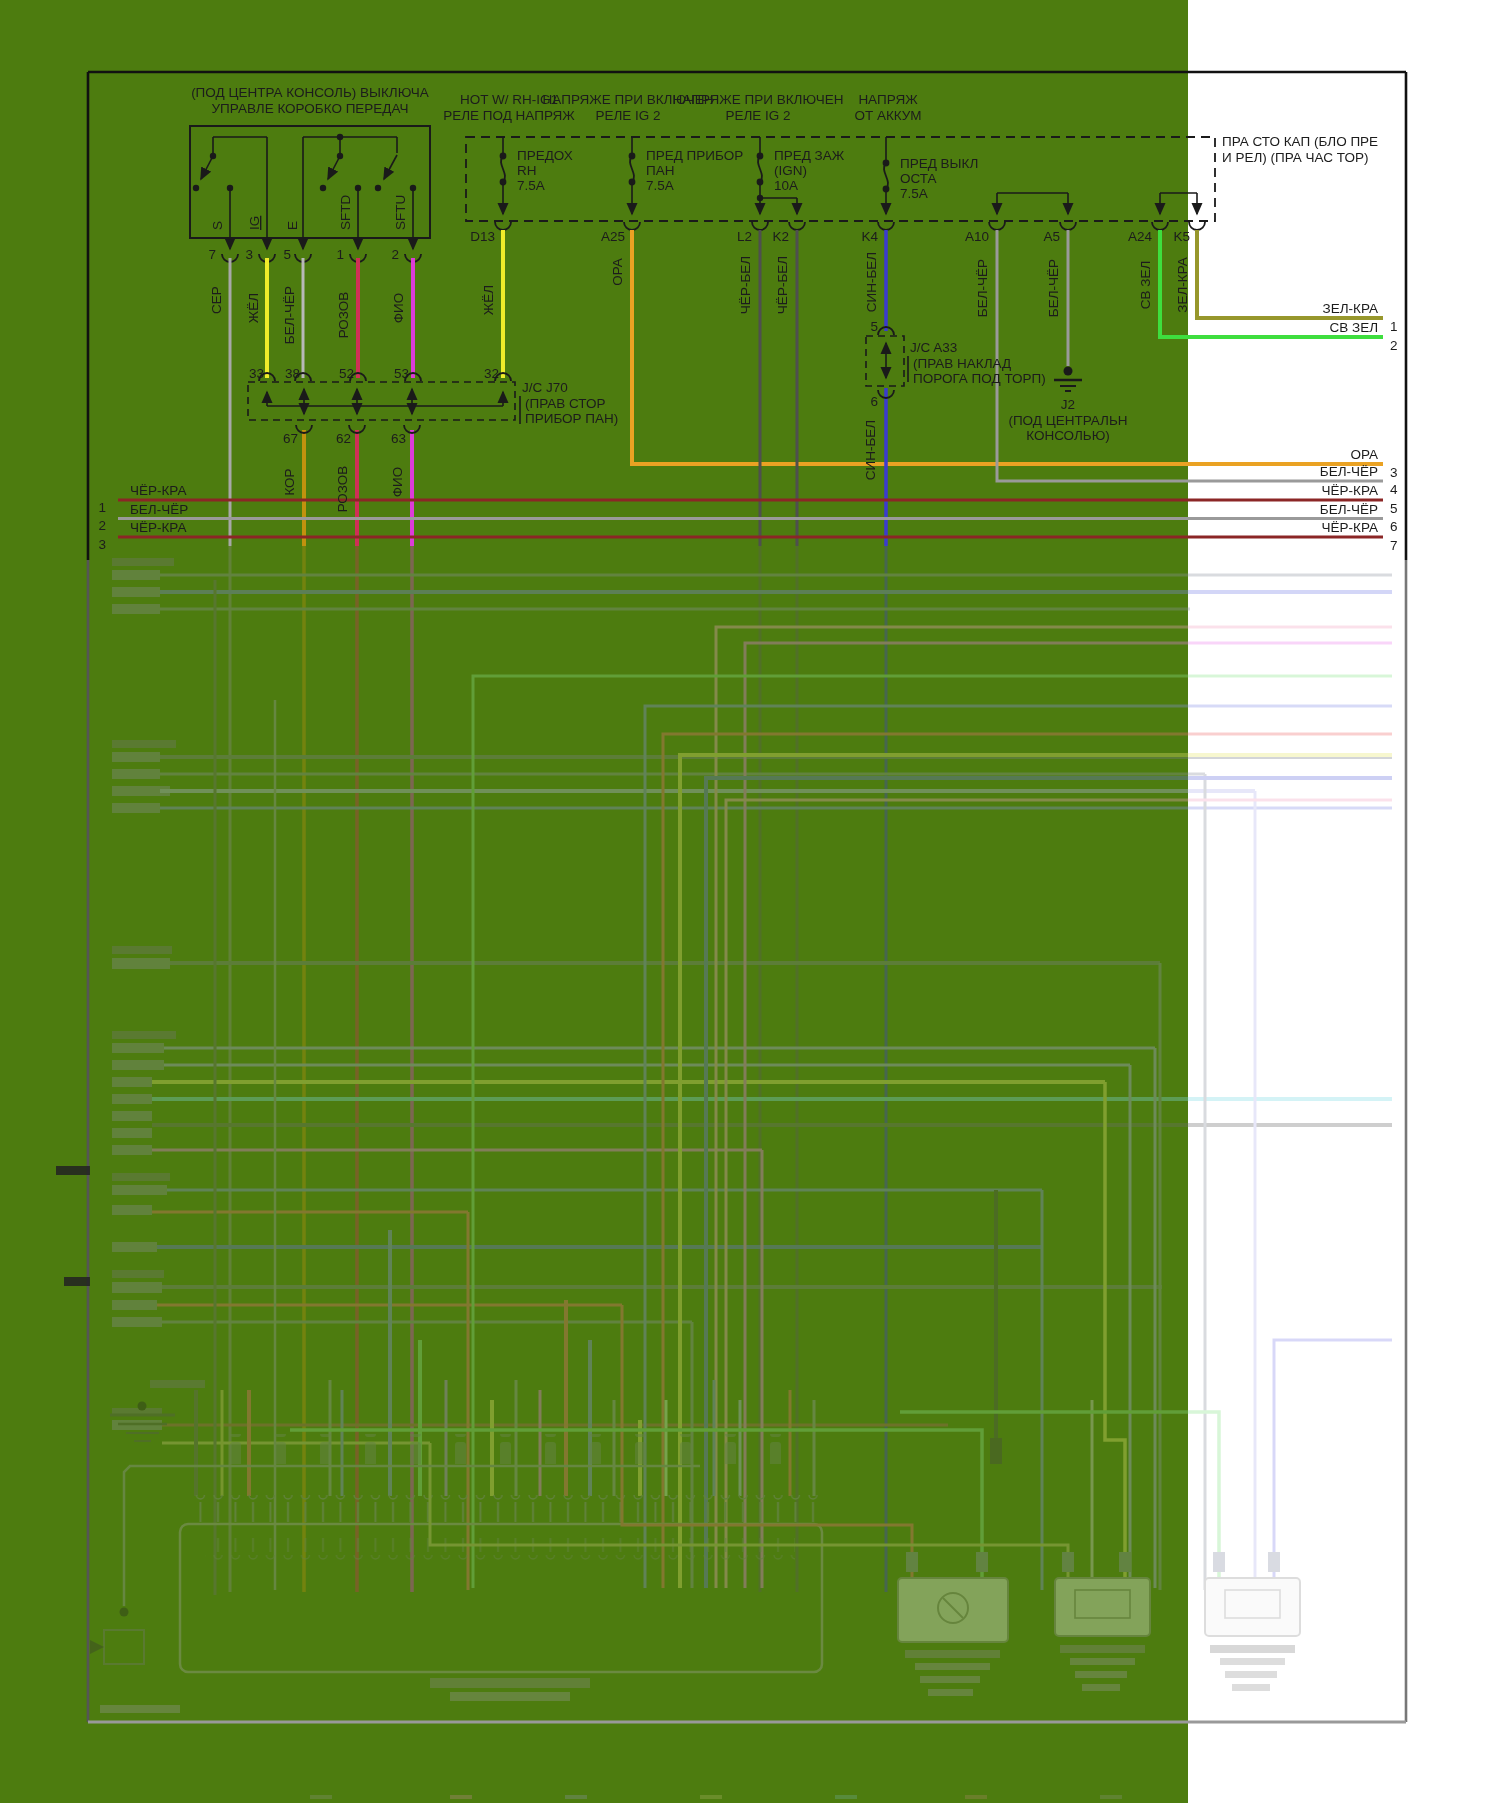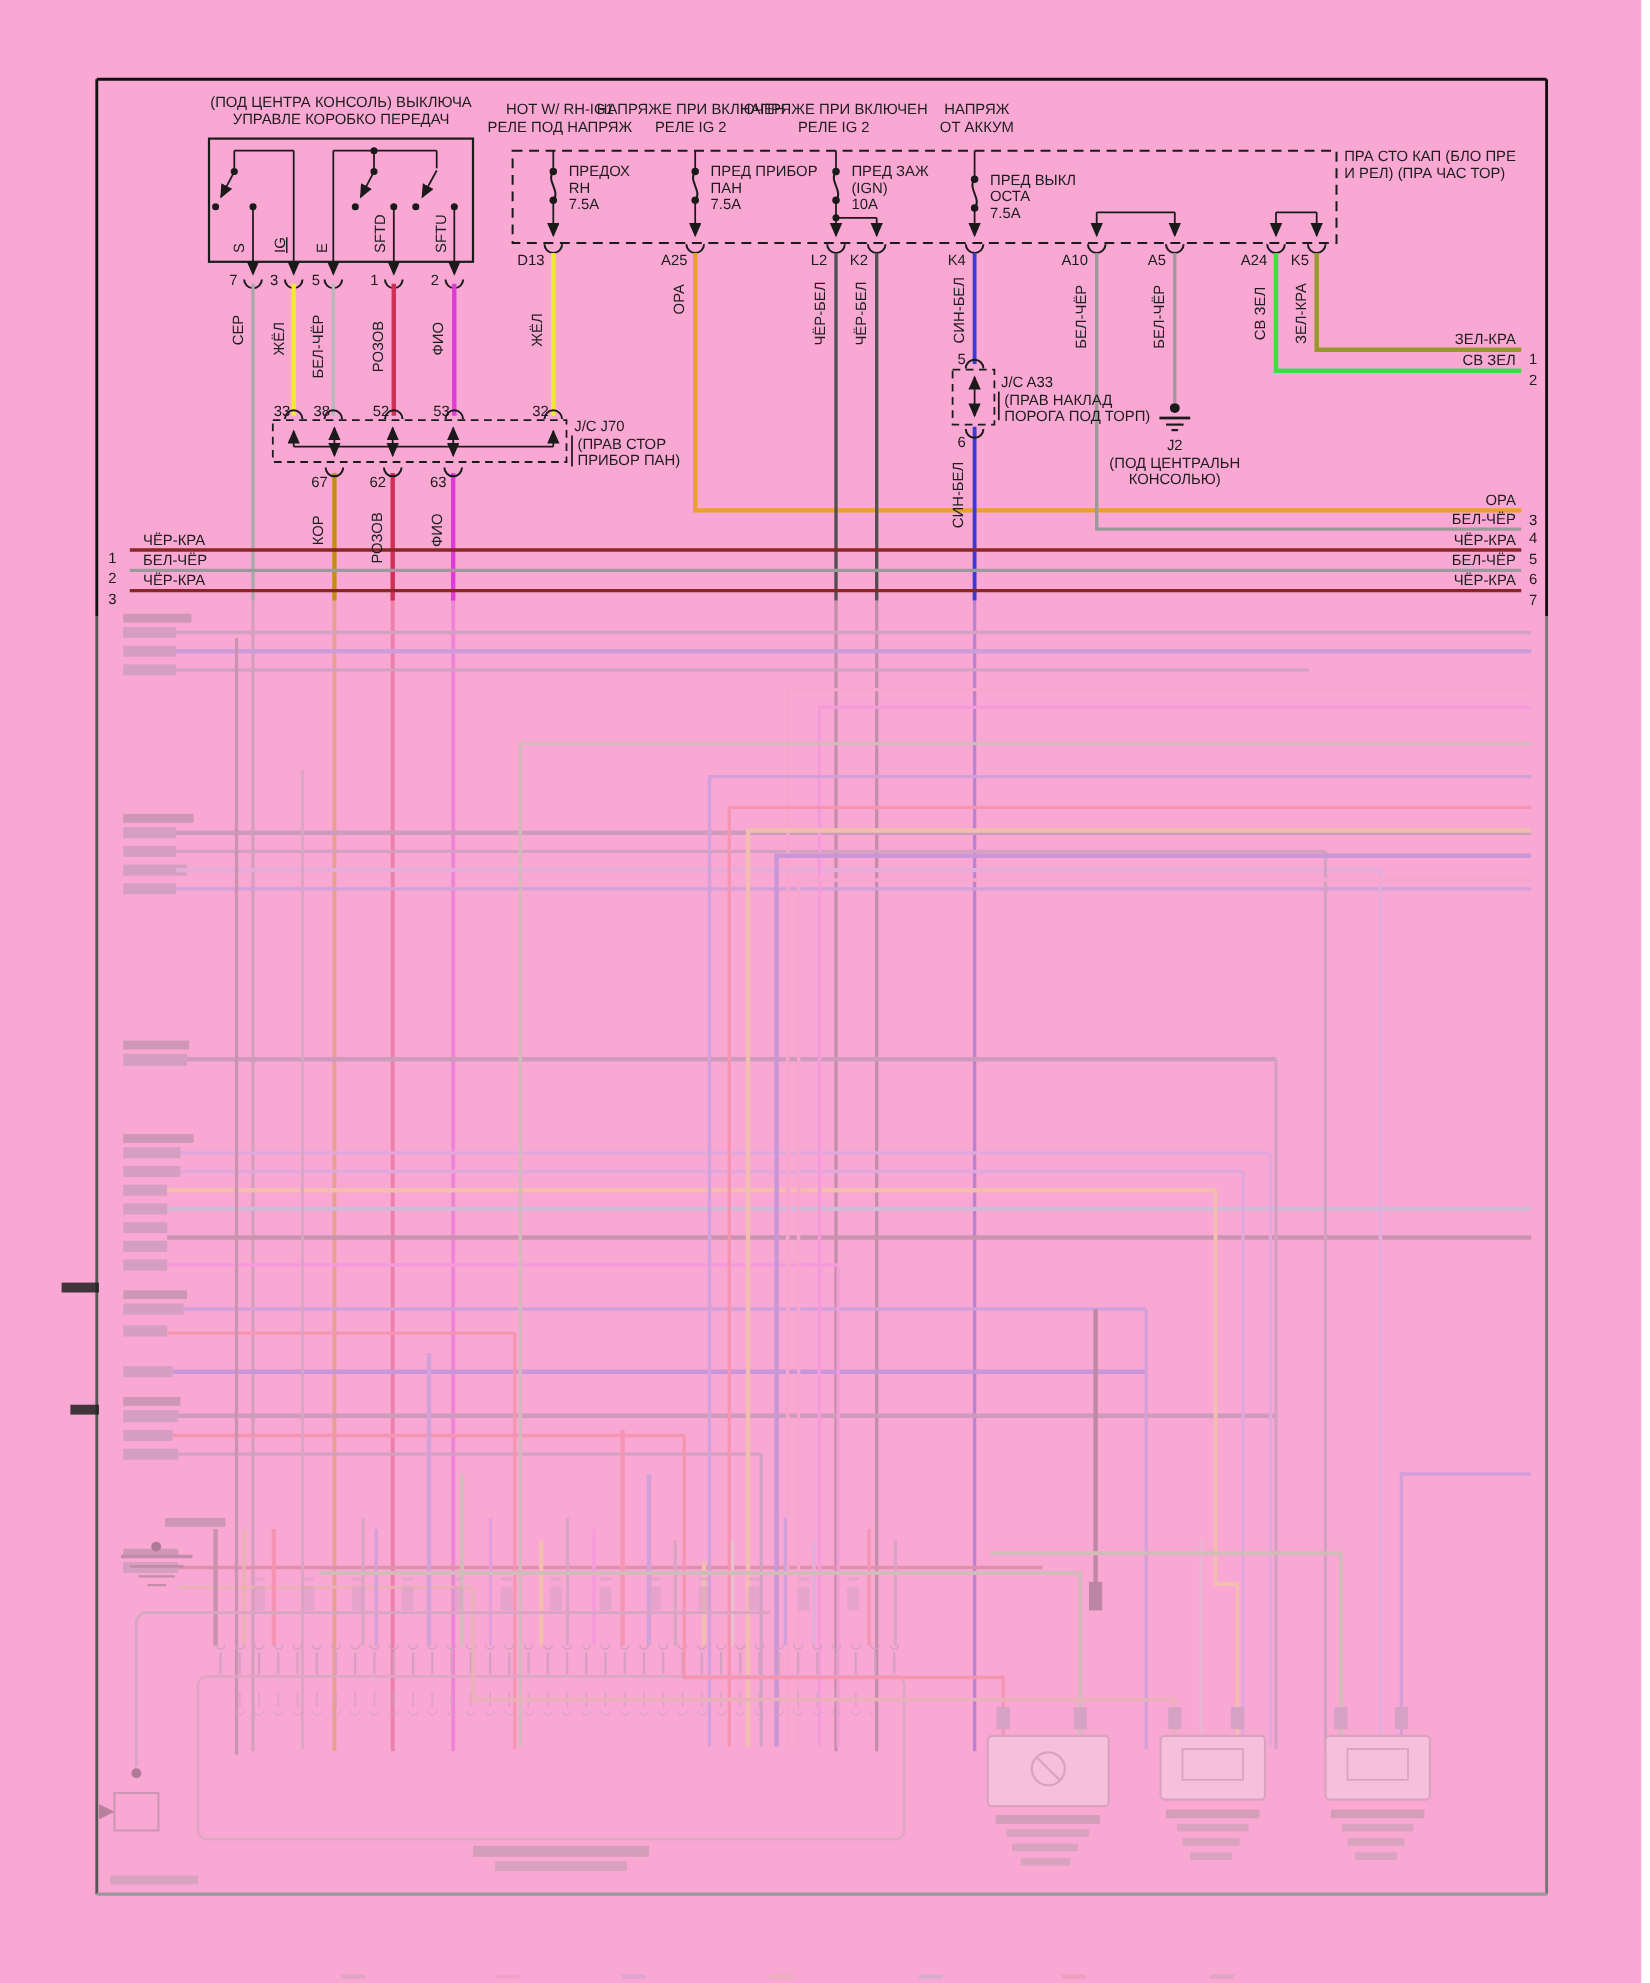--- a/index.html
+++ b/index.html
@@ -1,16 +1,16 @@
 <!DOCTYPE html>
 <html><head>
 <meta charset="utf-8">
 <style>
   html,body{margin:0;padding:0;background:#ffffff;}
-  .page{width:1492px;height:1803px;position:relative;background:#f9a8d4;}
+  .page{width:1188px;height:1803px;position:relative;background:#4d7c0f;}
   svg{font-family:"Liberation Sans","DejaVu Sans",sans-serif;}
   text{fill:#1c1c1c;font-size:13.5px;}
   .wire-label{font-size:13px;}
   .num{font-size:13.5px;}
   .hdr{font-size:13.5px;}
   .mid{text-anchor:middle;}
   .end{text-anchor:end;}
   .blk{stroke:#1a1a1a;stroke-width:2;fill:none;}
   .thin{stroke:#1a1a1a;stroke-width:1.6;fill:none;}
   .dash{stroke:#1a1a1a;stroke-width:1.8;fill:none;stroke-dasharray:9 6;}

